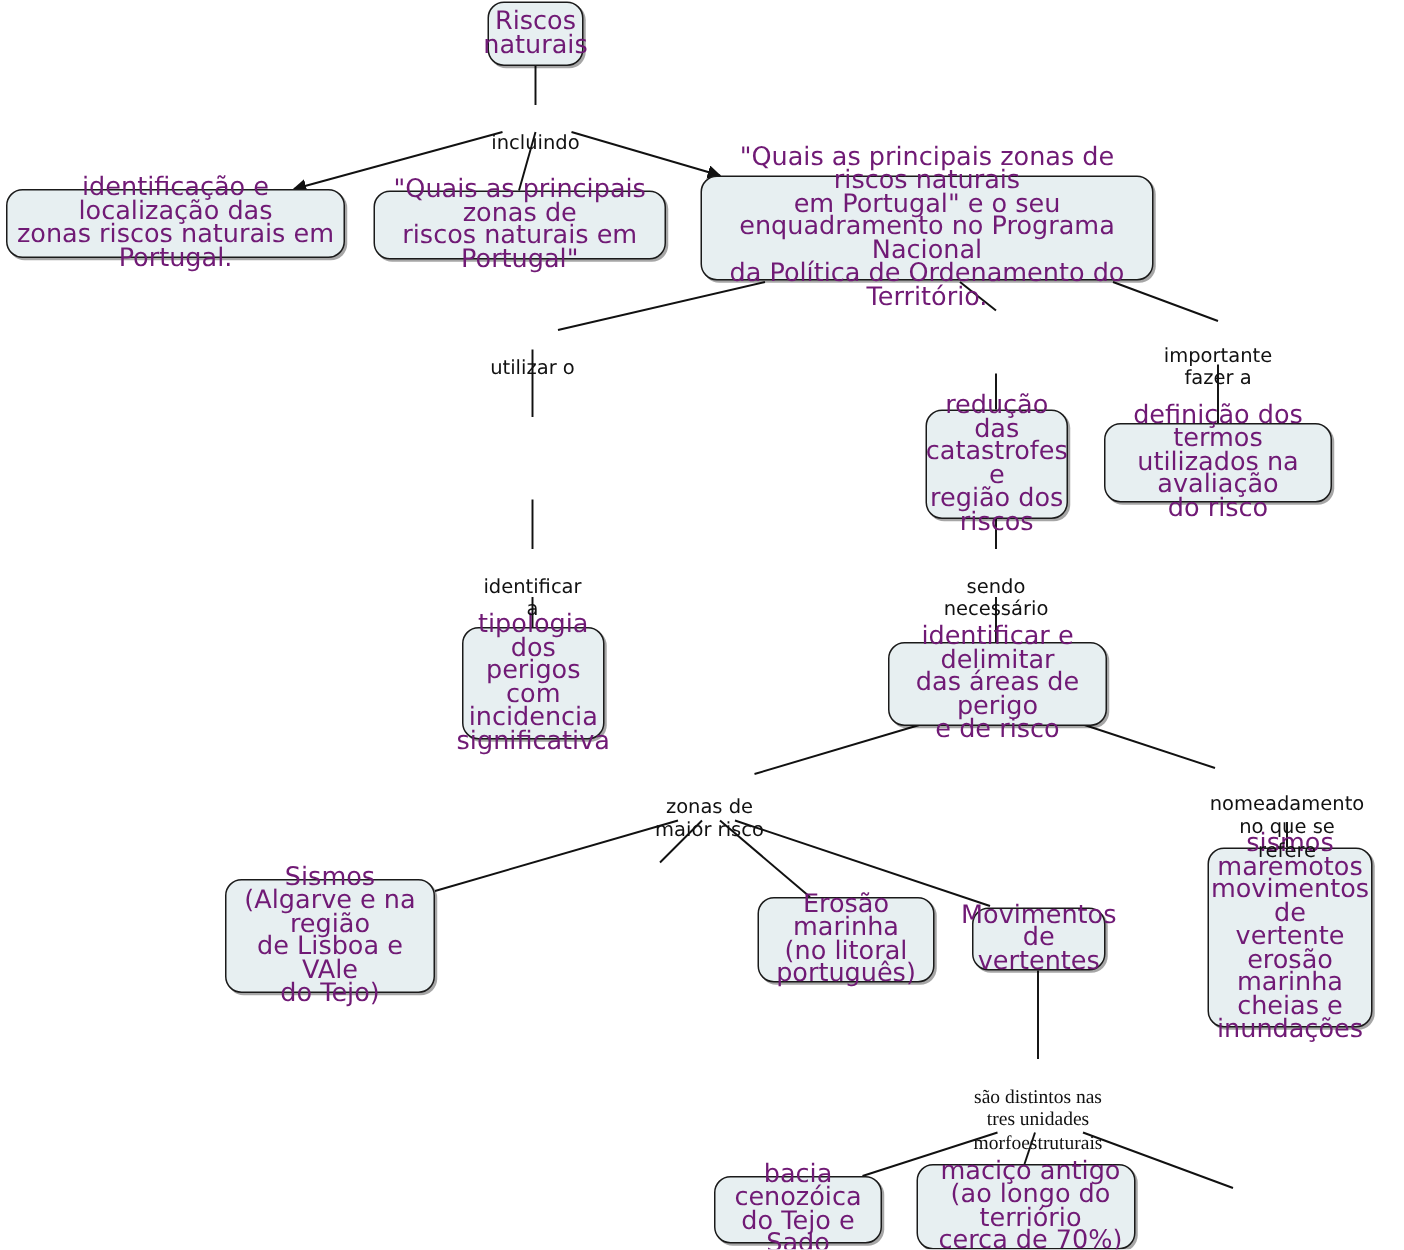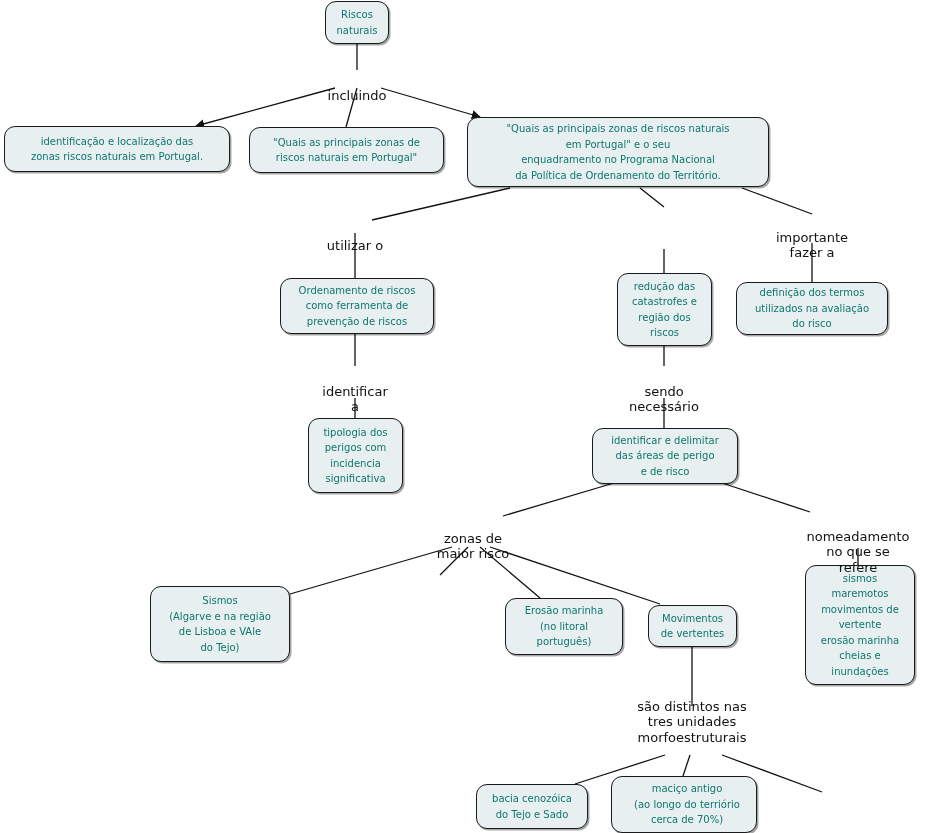--- a/index.html
+++ b/index.html
@@ -22,22 +22,22 @@
     width: 936px;
     height: 833px;
     pointer-events: none;
   }
   .node {
     position: absolute;
     box-sizing: border-box;
     background: #e7eff1;
     border: 1.3px solid #1a1a1a;
     border-radius: 11px;
-    color: #0f766e;
-    font-size: 10px;
+    color: #701a75;
+    font-size: 17px;
     line-height: 15.5px;
     text-align: center;
     display: flex;
     align-items: center;
     justify-content: center;
     padding: 2px 6px;
     white-space: pre-line;
     box-shadow: 1.5px 1.5px 0 rgba(0,0,0,0.35);
   }
   .link-label {
@@ -117,25 +117,20 @@
 riscos naturais em Portugal"</span>
   </div>
 
   <div class="node" style="left:467px; top:117px; width:302px; height:70px;">
     <span>"Quais as principais zonas de riscos naturais
 em Portugal" e o seu
 enquadramento no Programa Nacional
 da Política de Ordenamento do Território.</span>
   </div>
 
-  <div class="node" style="left:280px; top:278px; width:154px; height:56px;">
-    <span>Ordenamento de riscos
-como ferramenta de
-prevenção de riscos</span>
-  </div>
 
   <div class="node" style="left:617px; top:273px; width:95px; height:73px;">
     <span>redução das
 catastrofes e
 região dos
 riscos</span>
   </div>
 
   <div class="node" style="left:308px; top:418px; width:95px; height:75px;">
     <span>tipologia dos
@@ -224,19 +219,19 @@
   <div class="link-label" style="left:473px; top:515px;">
     <span>zonas de
 maior risco</span>
   </div>
 
   <div class="link-label" style="left:858px; top:513px;">
     <span>nomeadamento
 no que se refere</span>
   </div>
 
-  <div class="link-label" style="left:692px; top:683px;">
+  <div class="link-label" style="left:692px; top:707px;font-family:Liberation Serif, serif;">
     <span>são distintos nas
 tres unidades
 morfoestruturais</span>
   </div>
 
 </div>
 
 </body></html>

